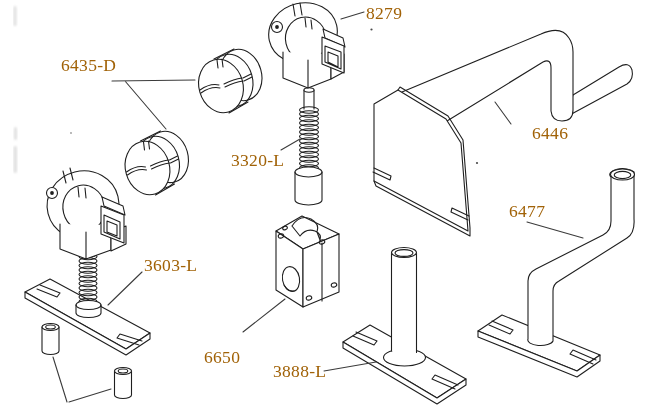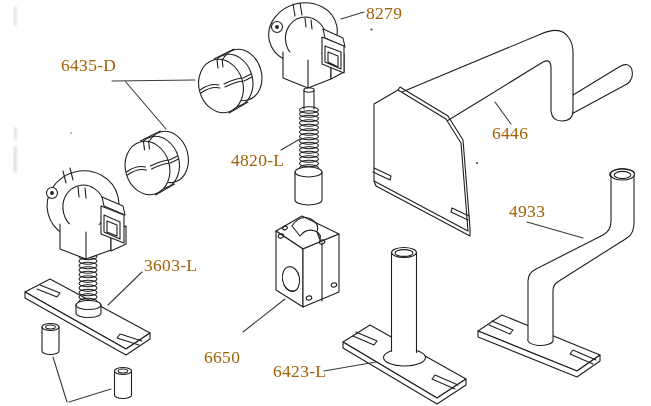--- a/index.html
+++ b/index.html
@@ -192,19 +192,19 @@
 
   <g>
     <circle cx="371.5" cy="29.5" r="1.1" fill="#4a4a4a"></circle>
     <circle cx="477" cy="163" r="1.1" fill="#4a4a4a"></circle>
     <circle cx="71" cy="133" r="0.9" fill="#9a9a9a"></circle>
   </g>
 </svg>
 
   <div class="plabel" style="left:61px;top:56px">6435-D</div>
   <div class="plabel" style="left:366px;top:4px">8279</div>
-  <div class="plabel" style="left:231px;top:151px">4820-L</div>
-  <div class="plabel" style="left:492px;top:124px">6446</div>
+  <div class="plabel" style="left:231px;top:151px">3320-L</div>
+  <div class="plabel" style="left:532px;top:124px">6446</div>
   <div class="plabel" style="left:144px;top:256px">3603-L</div>
-  <div class="plabel" style="left:509px;top:202px">4933</div>
+  <div class="plabel" style="left:509px;top:202px">6477</div>
   <div class="plabel" style="left:204px;top:348px">6650</div>
-  <div class="plabel" style="left:273px;top:362px">6423-L</div>
+  <div class="plabel" style="left:273px;top:362px">3888-L</div>
 </div>
 
 </body></html>

